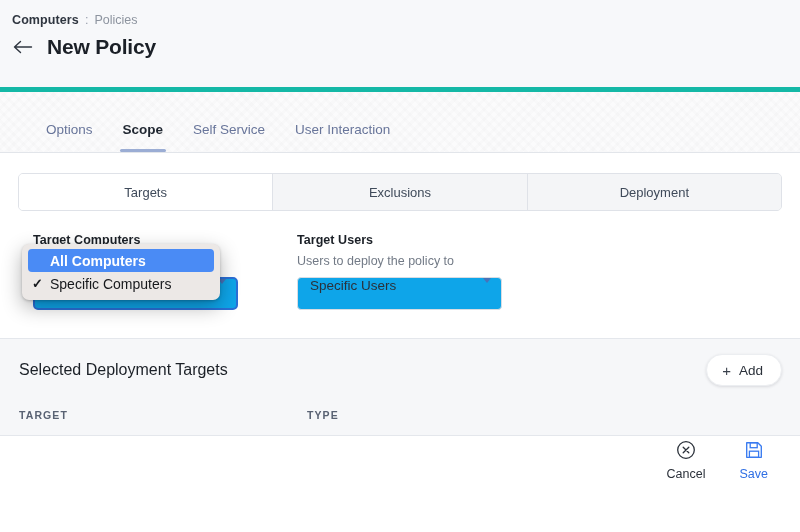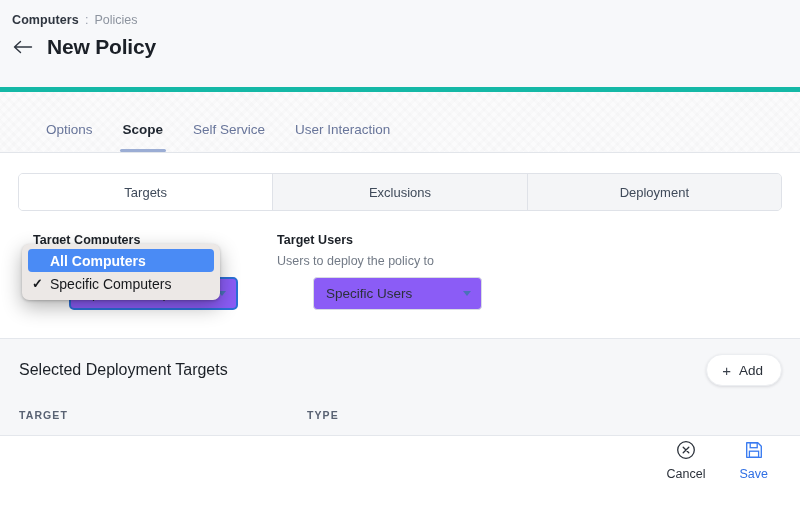--- a/index.html
+++ b/index.html
@@ -110,49 +110,48 @@
     border-right: 1px solid #dfe2e8;
     cursor: pointer;
   }
   .seg:last-child { border-right: none; }
   .seg.active { background: #ffffff; }
 
   
   .fields {
     display: flex;
     padding: 22px 0 0 33px;
-    gap: 39px;
+    gap: 59px;
   }
   .field { width: 205px; position: relative; }
   .field-label {
     font-size: 12.5px;
     font-weight: bold;
     color: #1b2027;
     margin-bottom: 7px;
     letter-spacing: .05px;
   }
   .field-help {
     font-size: 12.5px;
     color: #727a86;
     margin-bottom: 8px;
     height: 15px;
   }
   .select {
     height: 33px;
     border: 1px solid #d8dce2;
     border-radius: 4px;
-    background: #8b5cf6;
-    display: flex;
-    align-items: center;
+    background: #0ea5e9;
+    display: flex;
+    align-items: flex-start;
     padding: 0 10px 0 12px;
     font-size: 13.5px;
     color: #2b313a;
     justify-content: space-between;
     cursor: pointer;
-    margin-left: 36px;
   }
   .select.focused {
     border: 2px solid #2a6fd6;
     border-radius: 5px;
   }
   .caret {
     width: 0; height: 0;
     border-left: 4.5px solid transparent;
     border-right: 4.5px solid transparent;
     border-top: 5px solid #4a72b8;

